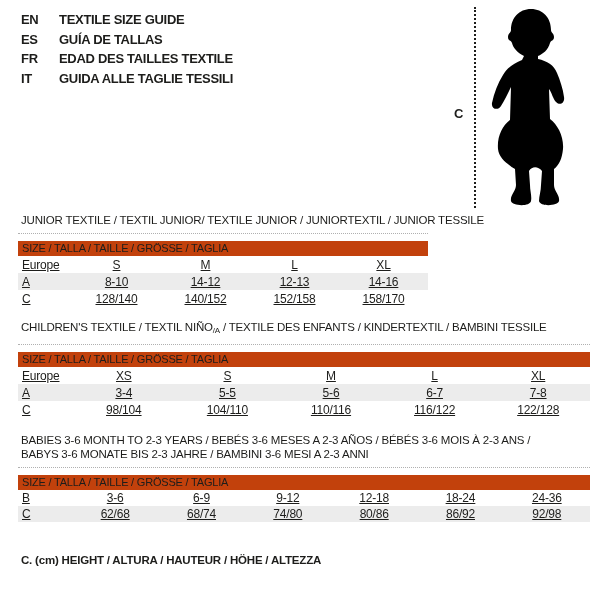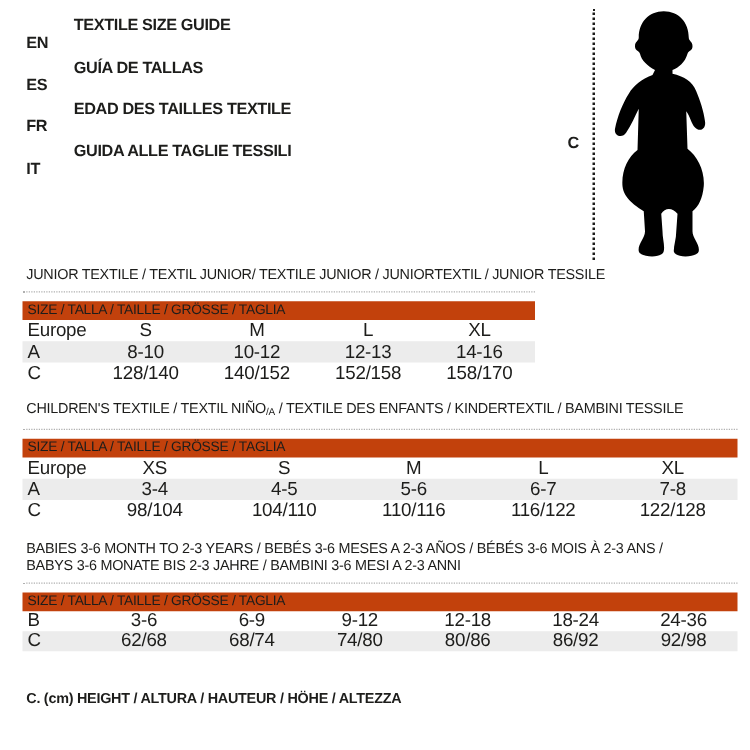--- a/index.html
+++ b/index.html
@@ -2,36 +2,36 @@
 <html><head>
 <meta charset="utf-8">
 <style>
   html,body{margin:0;padding:0;background:#ffffff;}
   .page{position:relative;width:600px;height:600px;background:#ffffff;overflow:hidden;
         font-family:"Liberation Sans",sans-serif;color:#1d1d1b;}
 
   
   .langs{position:absolute;left:21px;top:10px;}
   .lang-row{display:flex;line-height:19.5px;font-weight:bold;font-size:13px;letter-spacing:-0.3px;}
-  .lang-code{width:38px;flex:0 0 38px;margin-top:14px;}
+  .lang-code{width:38px;flex:0 0 38px;}
 
   
   .measure-line{position:absolute;left:474px;top:7px;height:201px;width:0;border-left:2px dotted #1d1d1b;}
   .measure-label{position:absolute;left:454px;top:106px;font-weight:bold;font-size:13px;}
   .baby-svg{position:absolute;left:486px;top:7px;}
 
   
   .content{position:absolute;left:18px;top:213px;width:572px;}
   .sec-title{font-weight:normal;font-size:11.5px;letter-spacing:-0.2px;padding-left:3px;
              line-height:14px;white-space:nowrap;}
   .sec-title .subsc{font-size:8px;vertical-align:-2px;}
   .rule{border-top:1px dotted #b0b0b0;height:0;margin-top:6px;}
   .size-bar{background:#c2410c;height:15px;line-height:15px;font-size:11px;
             letter-spacing:-0.2px;padding-left:4px;margin-top:7px;}
-  .trow{display:flex;height:17px;align-items:flex-end;font-size:15px;letter-spacing:-0.2px;}
+  .trow{display:flex;height:17px;align-items:center;font-size:12px;letter-spacing:-0.2px;text-decoration:underline;}
   .trow .c0{flex:0 0 50px;padding-left:4px;text-align:left;}
   .trow .cc{flex:1;text-align:center;}
   .alt{background:#ececec;}
   .t-junior{width:410px;}
   .t-wide{width:572px;}
   .sec2{margin-top:13px;}
   .sec3{margin-top:15px;}
   .sec3 .trow{height:16px;}
   .legend{margin-top:29px;padding-left:3px;}
   .legend-line{font-weight:bold;font-size:11.5px;letter-spacing:-0.2px;line-height:18.5px;white-space:nowrap;}
@@ -88,21 +88,21 @@
         <div class="trow">
           <span class="c0">Europe</span>
           <span class="cc">S</span>
           <span class="cc">M</span>
           <span class="cc">L</span>
           <span class="cc">XL</span>
         </div>
         <div class="trow alt">
           <span class="c0">A</span>
           <span class="cc">8-10</span>
-          <span class="cc">10-12</span>
+          <span class="cc">14-12</span>
           <span class="cc">12-13</span>
           <span class="cc">14-16</span>
         </div>
         <div class="trow">
           <span class="c0">C</span>
           <span class="cc">128/140</span>
           <span class="cc">140/152</span>
           <span class="cc">152/158</span>
           <span class="cc">158/170</span>
         </div>
@@ -118,21 +118,21 @@
           <span class="c0">Europe</span>
           <span class="cc">XS</span>
           <span class="cc">S</span>
           <span class="cc">M</span>
           <span class="cc">L</span>
           <span class="cc">XL</span>
         </div>
         <div class="trow alt">
           <span class="c0">A</span>
           <span class="cc">3-4</span>
-          <span class="cc">4-5</span>
+          <span class="cc">5-5</span>
           <span class="cc">5-6</span>
           <span class="cc">6-7</span>
           <span class="cc">7-8</span>
         </div>
         <div class="trow">
           <span class="c0">C</span>
           <span class="cc">98/104</span>
           <span class="cc">104/110</span>
           <span class="cc">110/116</span>
           <span class="cc">116/122</span>

